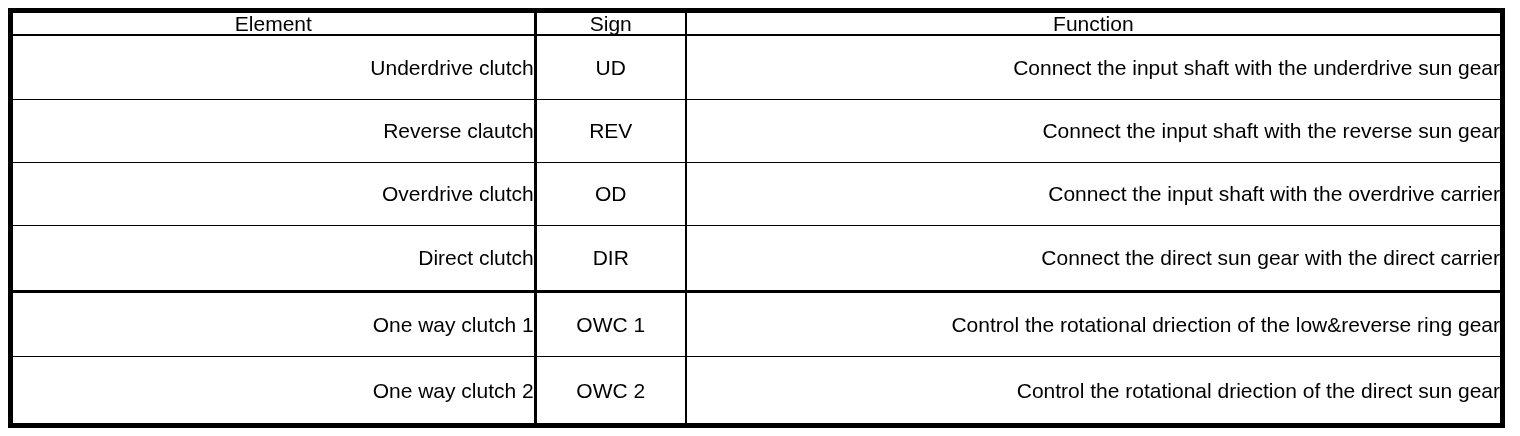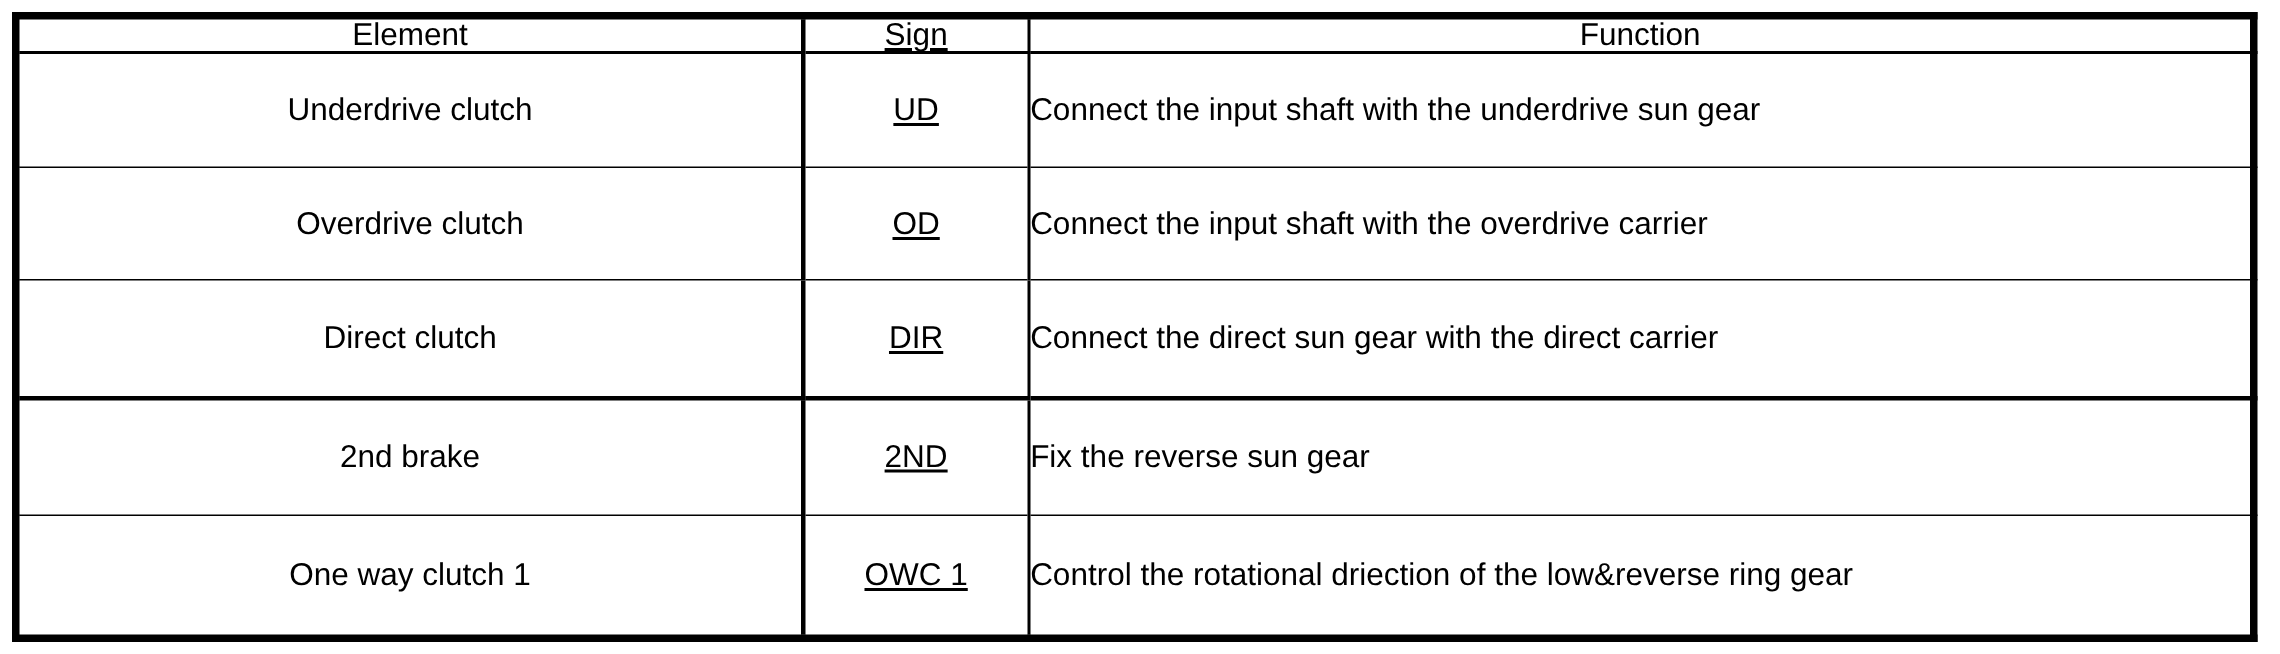--- a/index.html
+++ b/index.html
@@ -59,23 +59,23 @@
   .c-element  { border-right: 3px solid #000; }
   .c-sign     { border-right: 2px solid #000; }
 
   
   .row-head    > * { border-bottom: 2px solid #000; }
   .row-normal  > * { border-bottom: 1px solid #000; }
   .row-thick   > * { border-bottom: 3px solid #000; }
   .row-last    > * { border-bottom: 0; }
 
   
-  .c-element   { text-align: center;   padding-left: 5px; }
-  .c-sign      { text-align: center; text-decoration: underline; }
-  .c-function  { text-align: left;   padding-left: 6px; }
+  .c-element   { text-align: right;   padding-left: 5px; }
+  .c-sign      { text-align: center; }
+  .c-function  { text-align: right;   padding-left: 6px; }
 
   .row-head .c-element,
   .row-head .c-sign,
   .row-head .c-function { text-align: center; padding-left: 0; }
 </style>
 </head>
 <body>
 
 <div class="table-wrap">
   <table class="spec-table">
@@ -91,34 +91,39 @@
         <th class="c-function">Function</th>
       </tr>
     </thead>
     <tbody>
       <tr class="row-normal">
         <td class="c-element">Underdrive clutch</td>
         <td class="c-sign">UD</td>
         <td class="c-function">Connect the input shaft with the underdrive sun gear</td>
       </tr>
       <tr class="row-normal">
+        <td class="c-element">Reverse clautch</td>
+        <td class="c-sign">REV</td>
+        <td class="c-function">Connect the input shaft with the reverse sun gear</td>
+      </tr>
+      <tr class="row-normal">
         <td class="c-element">Overdrive clutch</td>
         <td class="c-sign">OD</td>
         <td class="c-function">Connect the input shaft with the overdrive carrier</td>
       </tr>
       <tr class="row-thick">
         <td class="c-element">Direct clutch</td>
         <td class="c-sign">DIR</td>
         <td class="c-function">Connect the direct sun gear with the direct carrier</td>
       </tr>
       <tr class="row-normal">
-        <td class="c-element">2nd brake</td>
-        <td class="c-sign">2ND</td>
-        <td class="c-function">Fix the reverse sun gear</td>
-      </tr>
-      <tr class="row-normal">
         <td class="c-element">One way clutch 1</td>
         <td class="c-sign">OWC 1</td>
         <td class="c-function">Control the rotational driection of the low&amp;reverse ring gear</td>
+      </tr>
+      <tr class="row-last">
+        <td class="c-element">One way clutch 2</td>
+        <td class="c-sign">OWC 2</td>
+        <td class="c-function">Control the rotational driection of the direct sun gear</td>
       </tr>
     </tbody>
   </table>
 </div>
 
 </body></html>

